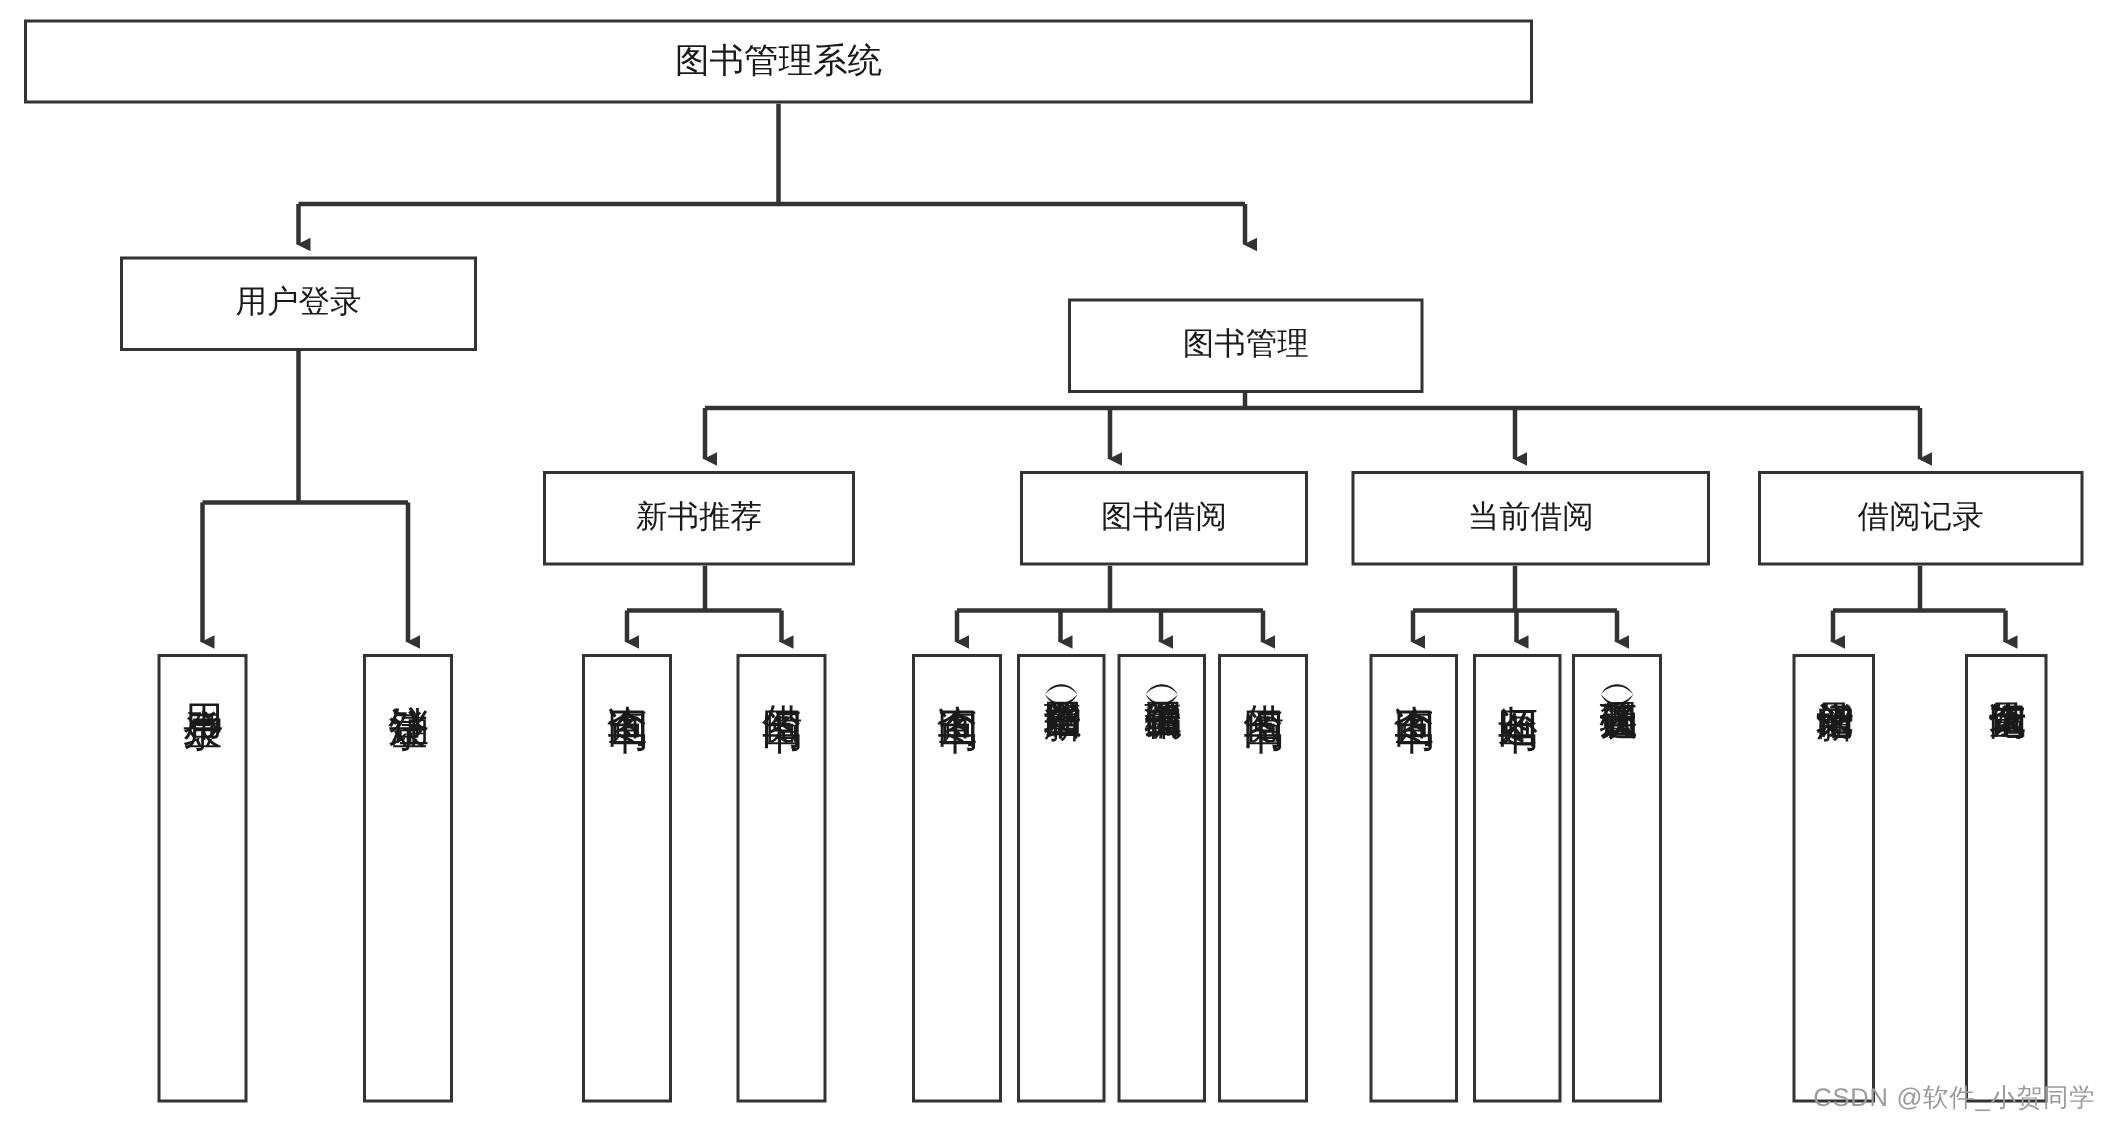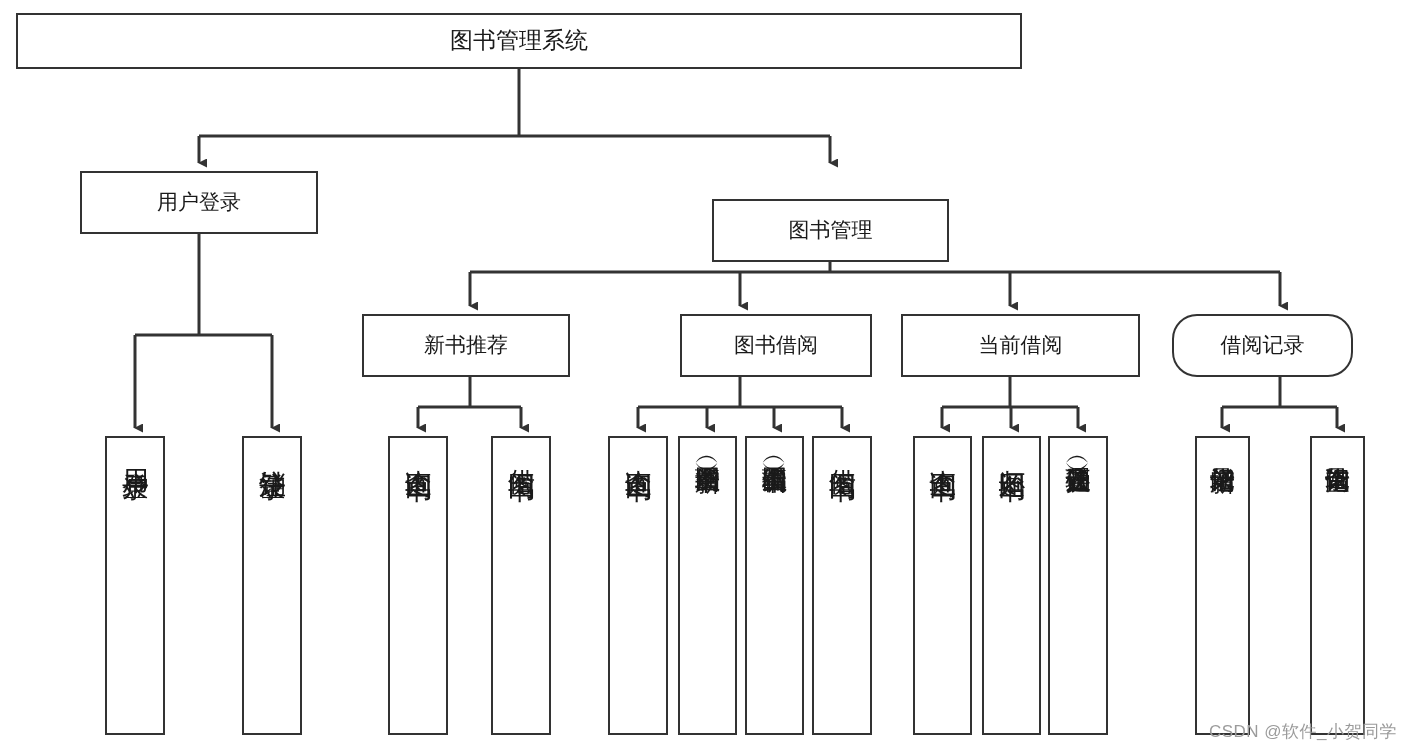--- a/index.html
+++ b/index.html
@@ -66,21 +66,21 @@
   .node.level-3 {
     top: 314px;
     height: 63px;
   }
   .node.level-3 .node-label {
     font-size: 21px;
   }
   #node-new-book-rec  { left: 362px;  width: 208px; }
   #node-book-borrow   { left: 652px;  width: 192px; margin-left: 28px; }
   #node-current-borrow{ left: 901px;  width: 239px; }
-  #node-borrow-record { left: 1172px; width: 181px; border-radius: 25px; }
+  #node-borrow-record { left: 1172px; width: 217px; }
   
   .node.leaf {
     top: 436px;
     height: 299px;
     align-items: flex-start;
     justify-content: center;
     padding-top: 10px;
   }
   .node.leaf .node-label {
     writing-mode: vertical-rl;

